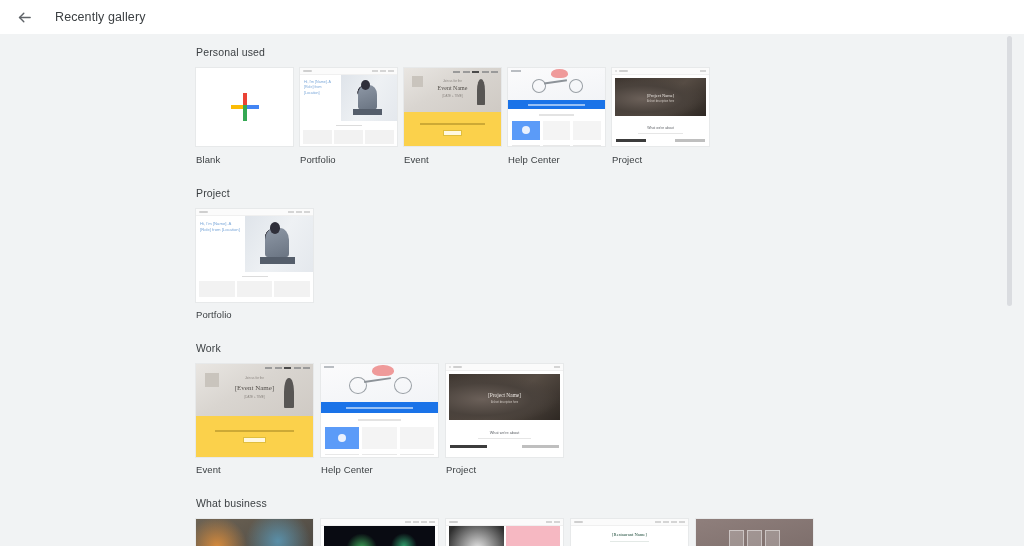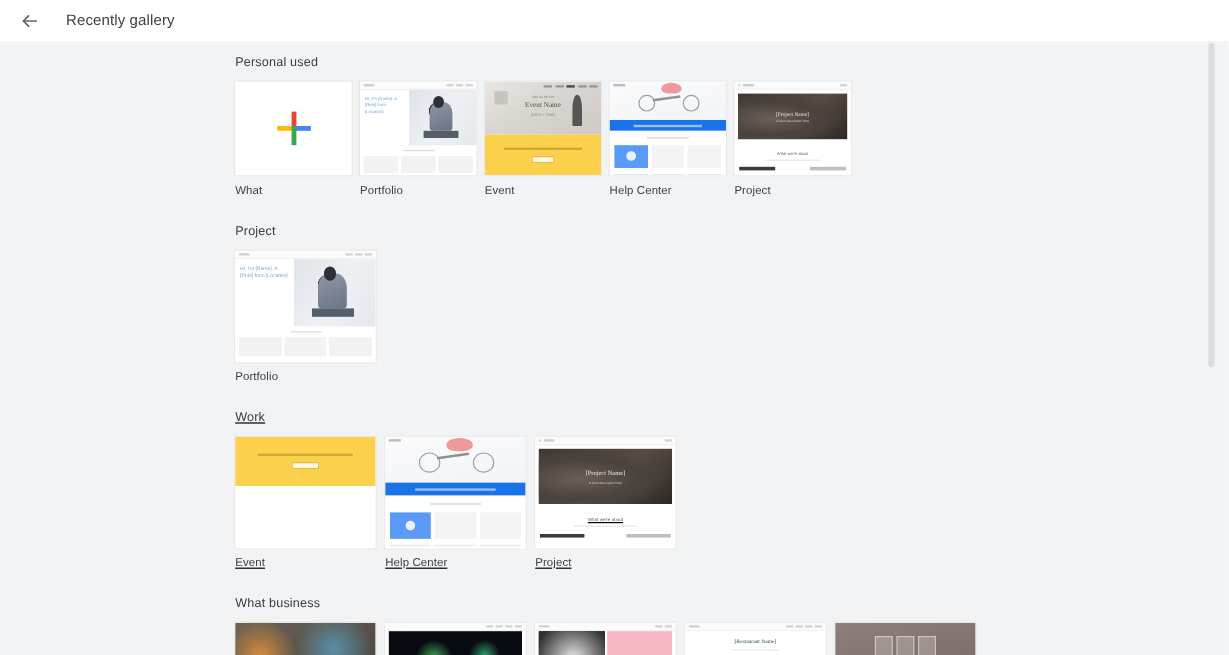--- a/index.html
+++ b/index.html
@@ -325,21 +325,21 @@
         <div class="card">
           <div class="thumb blank-thumb">
             <div class="gplus">
               <i class="gp-top"></i>
                 <i class="gp-bottom"></i>
                 <i class="gp-left"></i>
                 <i class="gp-right"></i>
                 <i class="gp-center"></i>
             </div>
           </div>
-          <div class="card-label">What</div>
+          <div class="card-label">Blank</div>
         </div>
 
 
         <div class="card">
           <div class="thumb">
             <div class="browser-bar">
                 <span class="bb-logo"></span>
                 <span class="bb-spacer"></span>
                 <span class="bb-link"></span>
                 <span class="bb-link"></span>
@@ -480,26 +480,40 @@
                 <span style="height:16px;"></span>
                 <span style="height:16px;"></span>
                 <span style="height:16px;"></span>
               </div>
           </div>
           <div class="card-label">Portfolio</div>
         </div>
       </div>
     </div>
 
-    <div class="section" style="margin-top:22px;text-decoration:underline;">
+    <div class="section" style="margin-top:22px;">
       <div class="section-title">Work</div>
       <div class="row row-work">
 
         <div class="card">
           <div class="thumb">
+            <div class="ev-photo" style="height:52px;">
+              <span class="ev-board"></span>
+              <span class="ev-person"></span>
+              <div class="ev-nav">
+                  <i></i>
+                  <i></i>
+                  <i class="act"></i>
+                  <i></i>
+                  <i></i>
+                </div>
+              <div class="ev-pre">Join us for the</div>
+              <div class="ev-title" style="font-size:7px;">[Event Name]</div>
+              <div class="ev-post">[DATE + TIME]</div>
+            </div>
             <div class="ev-yellow" style="height:41px;">
                 <span class="ev-line"></span>
                 <span class="ev-btn"></span>
               </div>
           </div>
           <div class="card-label">Event</div>
         </div>
 
         <div class="card">
           <div class="thumb">

